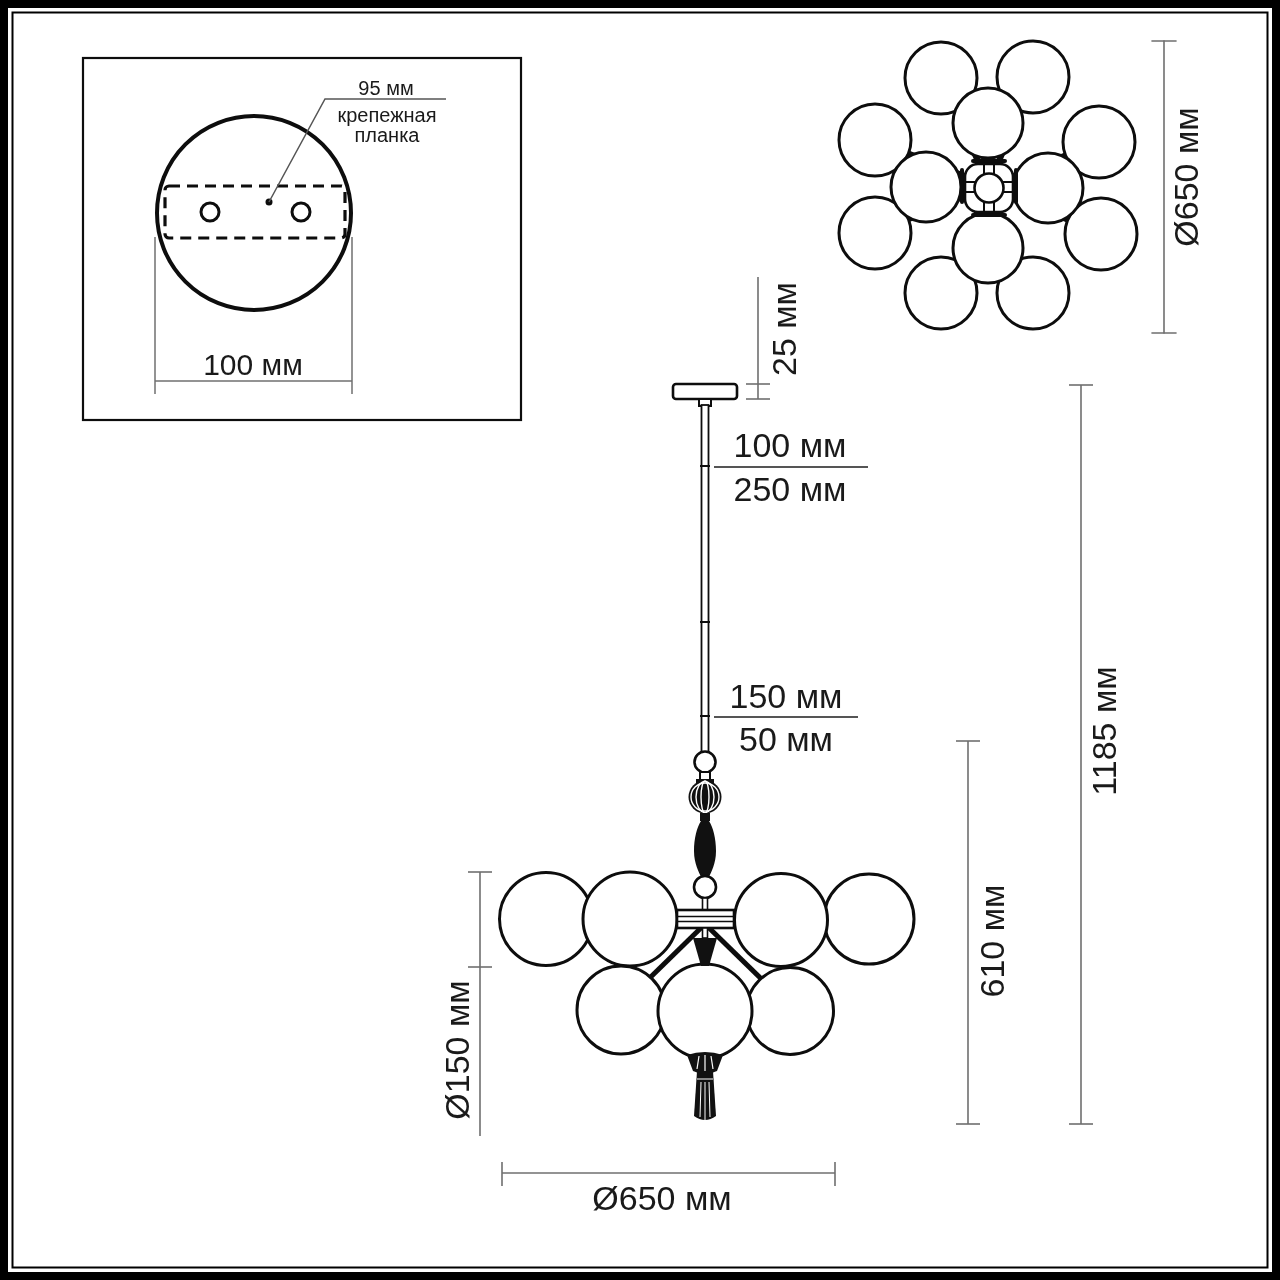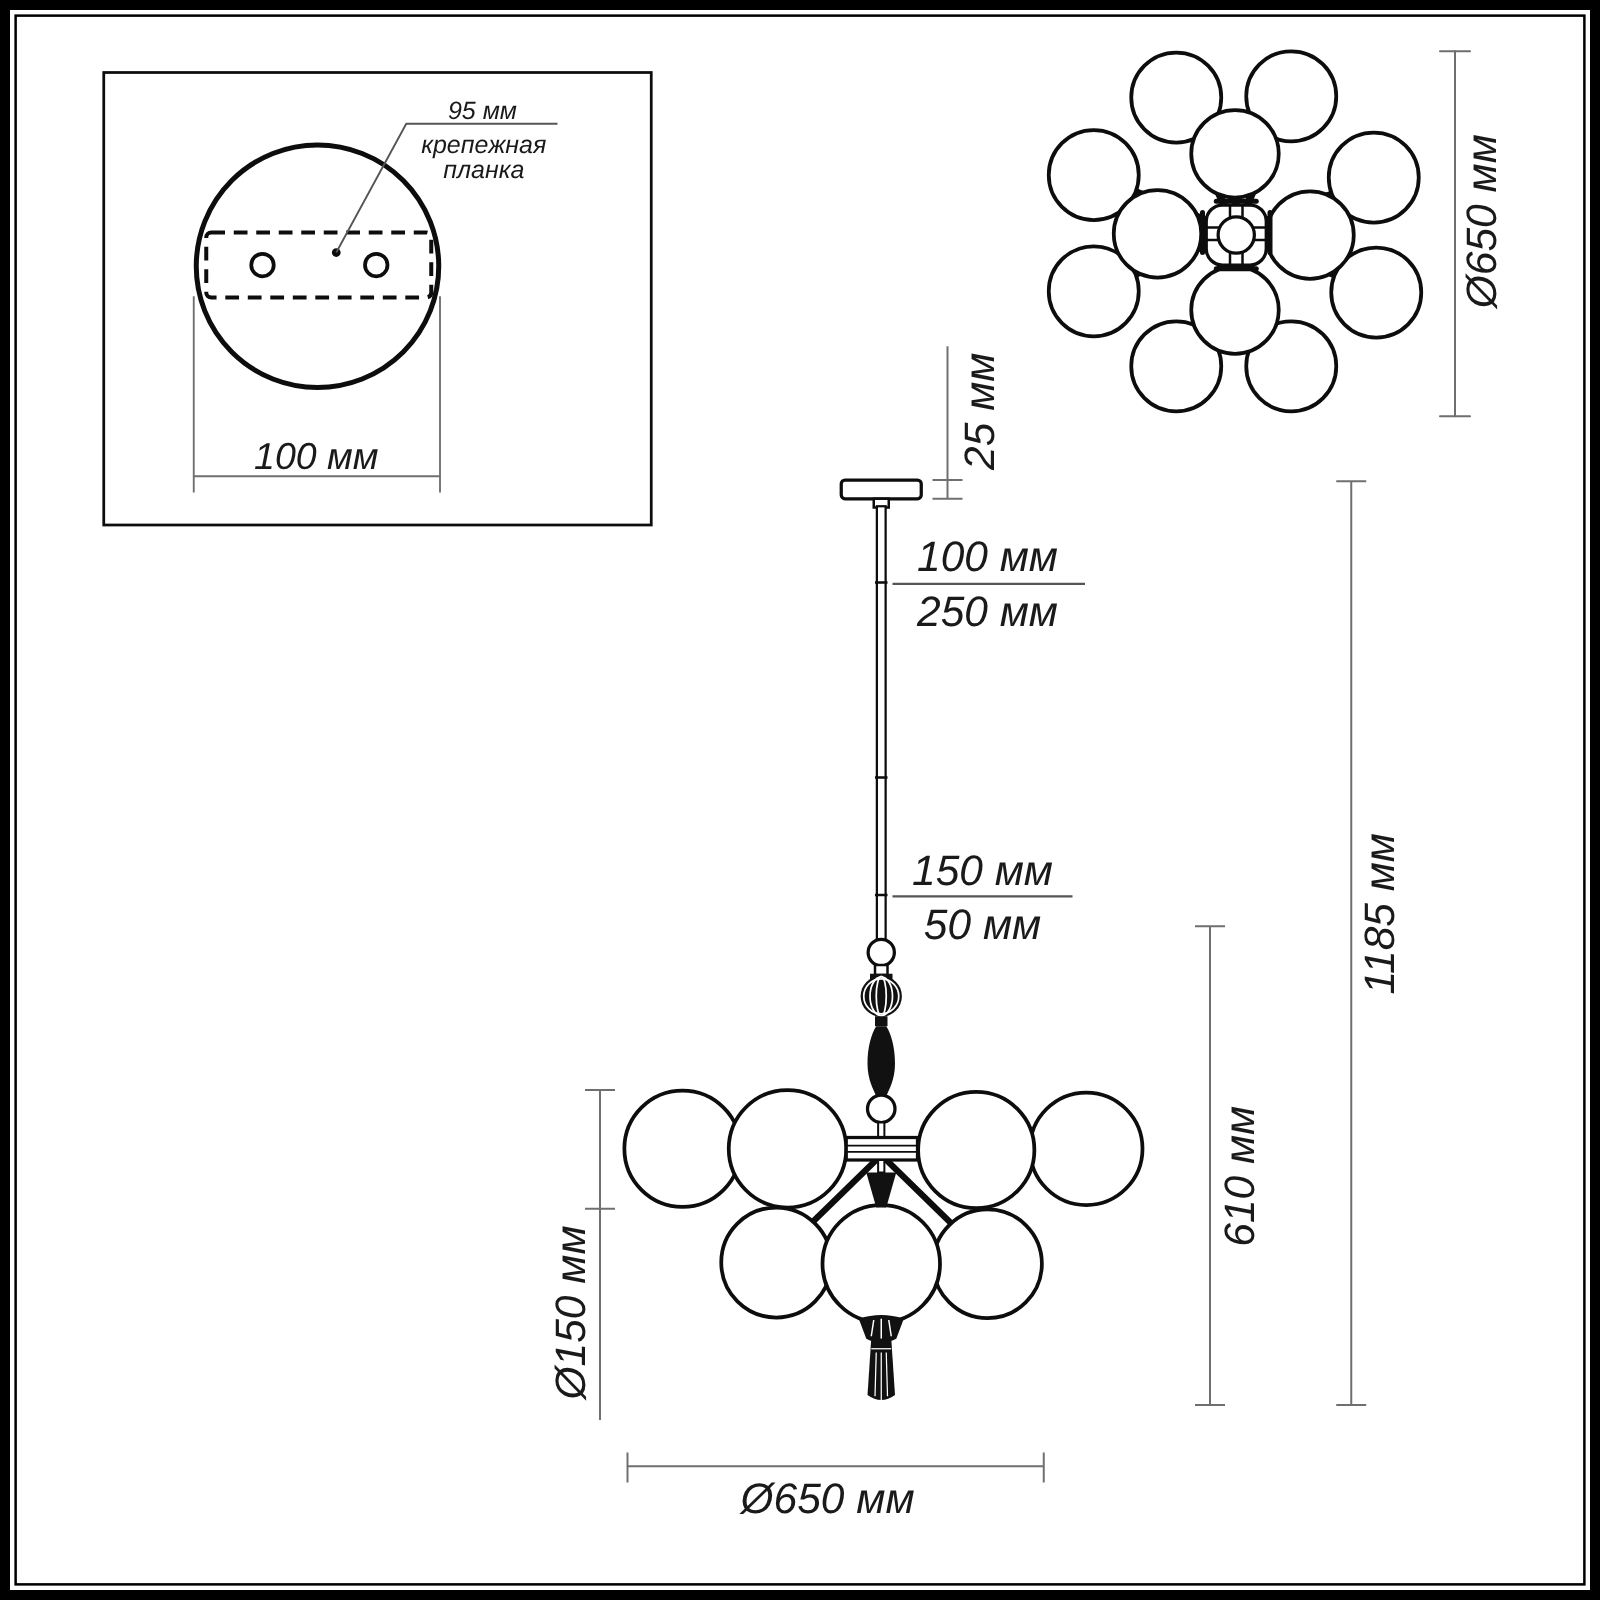--- a/index.html
+++ b/index.html
@@ -1,16 +1,16 @@
 <!DOCTYPE html>
 <html><head>
 <meta charset="utf-8">
 <style>
   html,body{margin:0;padding:0;background:#fff;}
-  .stage{position:relative;width:1280px;height:1280px;background:#fff;overflow:hidden;font-style:italic;}
+  .stage{position:relative;width:1280px;height:1280px;background:#fff;overflow:hidden;}
   svg{display:block;}
   text{font-family:"Liberation Sans","DejaVu Sans",sans-serif;fill:#1a1a1a;}
   .dim-label{font-size:34px;}
   .small-label{font-size:20px;}
   .inset-label{font-size:30px;}
 </style>
 </head>
 <body>
 
 <div class="stage">

